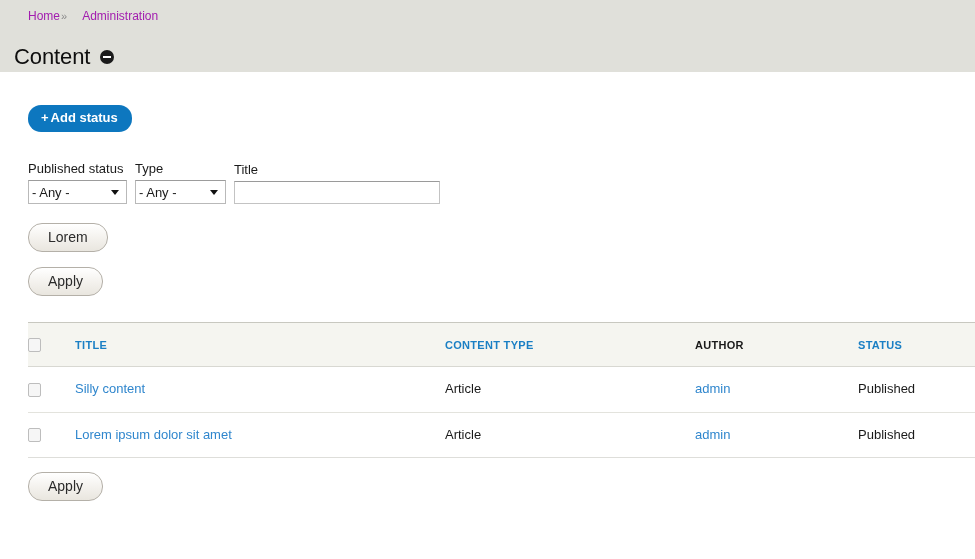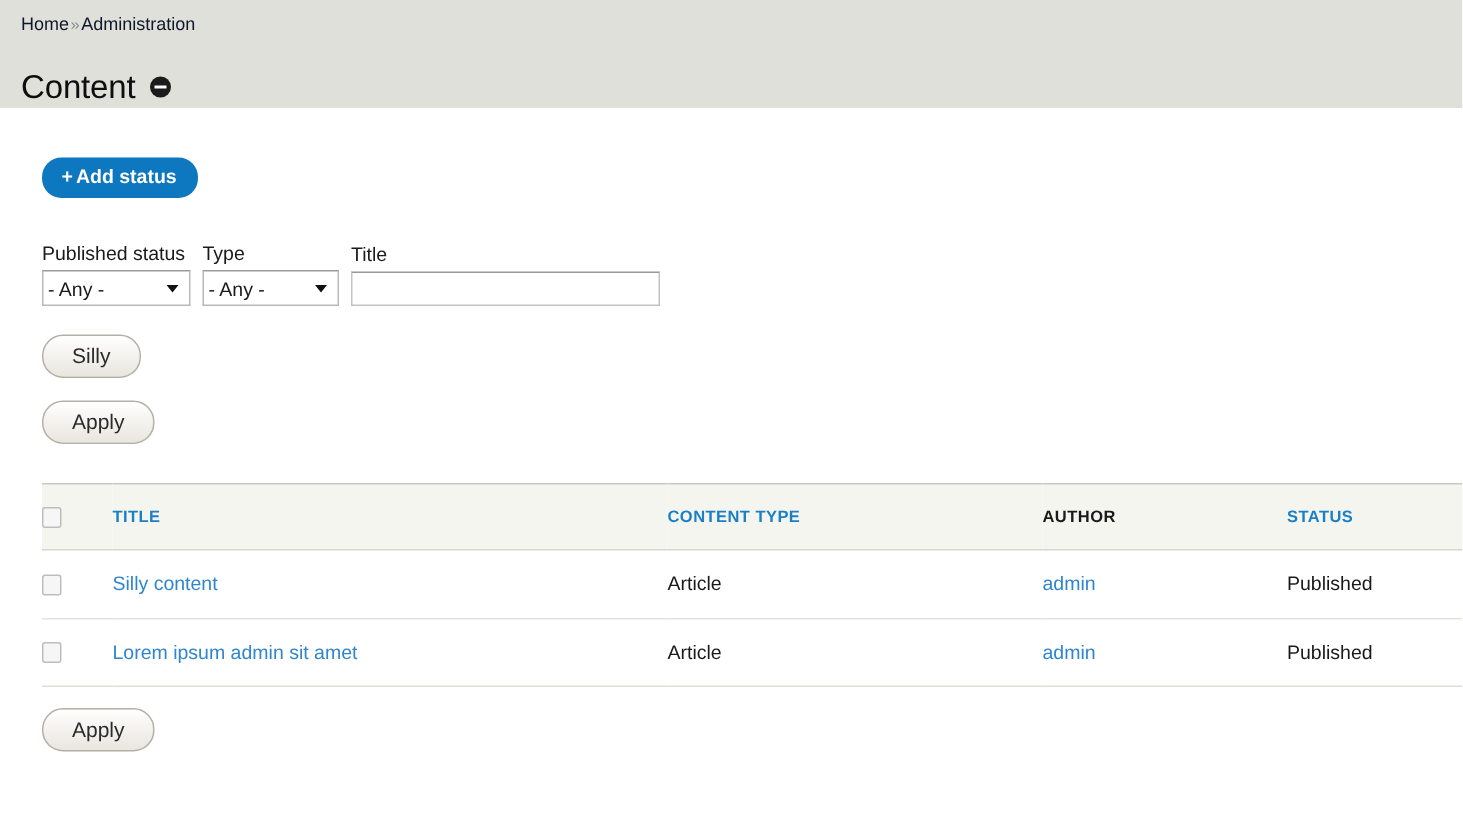--- a/index.html
+++ b/index.html
@@ -23,22 +23,23 @@
     box-sizing: border-box;
     padding: 9px 0 0 14px;
   }
   .breadcrumb {
     font-size: 12px;
     line-height: 14px;
     color: #747474;
     white-space: nowrap;
   }
   .breadcrumb a {
-    color: #0f172a;
+    color: #a21caf;
     text-decoration: none;
+    margin-left: 14px;
   }
   .breadcrumb .crumb-sep {
     color: #8a8a8a;
     font-size: 11px;
     padding: 0 1px;
   }
   .page-title-row {
     display: flex;
     align-items: center;
     margin-top: 6px;
@@ -280,21 +281,21 @@
       </div>
 
       <div class="filter-item">
         <label class="filter-label">Title</label>
         <input type="text" class="ui-text" placeholder="" style="">
       </div>
 
     </div>
 
     <div>
-      <button class="pill-btn filter-btn">Silly</button>
+      <button class="pill-btn filter-btn">Lorem</button>
     </div>
   </div>
 
   
 
   <div>
     <button class="pill-btn apply-top">Apply</button>
   </div>
 
   
@@ -328,21 +329,21 @@
         <td class="col-author">
           <a href="#">admin</a>
         </td>
         <td class="col-status">Published</td>
       </tr>
       <tr>
         <td class="col-check">
           <input type="checkbox" class="ui-check" style="">
         </td>
         <td class="col-title">
-          <a href="#">Lorem ipsum admin sit amet</a>
+          <a href="#">Lorem ipsum dolor sit amet</a>
         </td>
         <td class="col-type">Article</td>
         <td class="col-author">
           <a href="#">admin</a>
         </td>
         <td class="col-status">Published</td>
       </tr>
     </tbody>
   </table>
 

